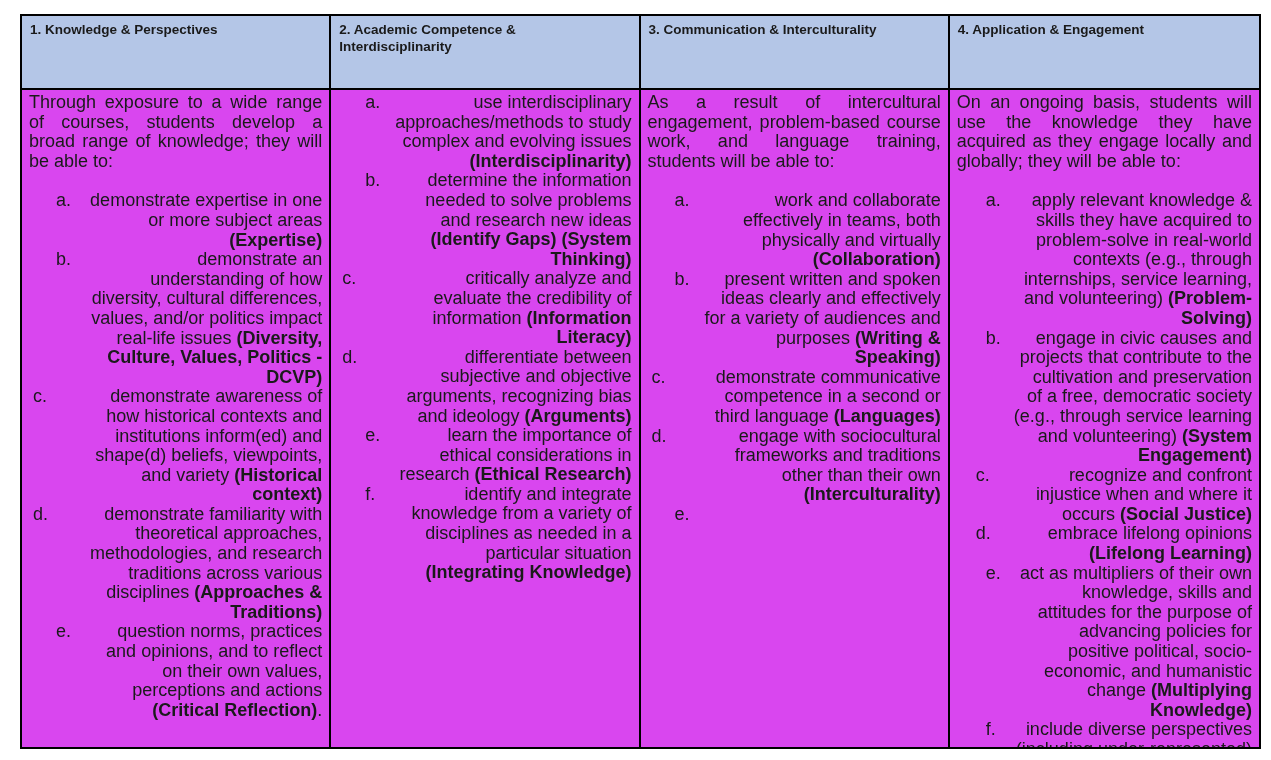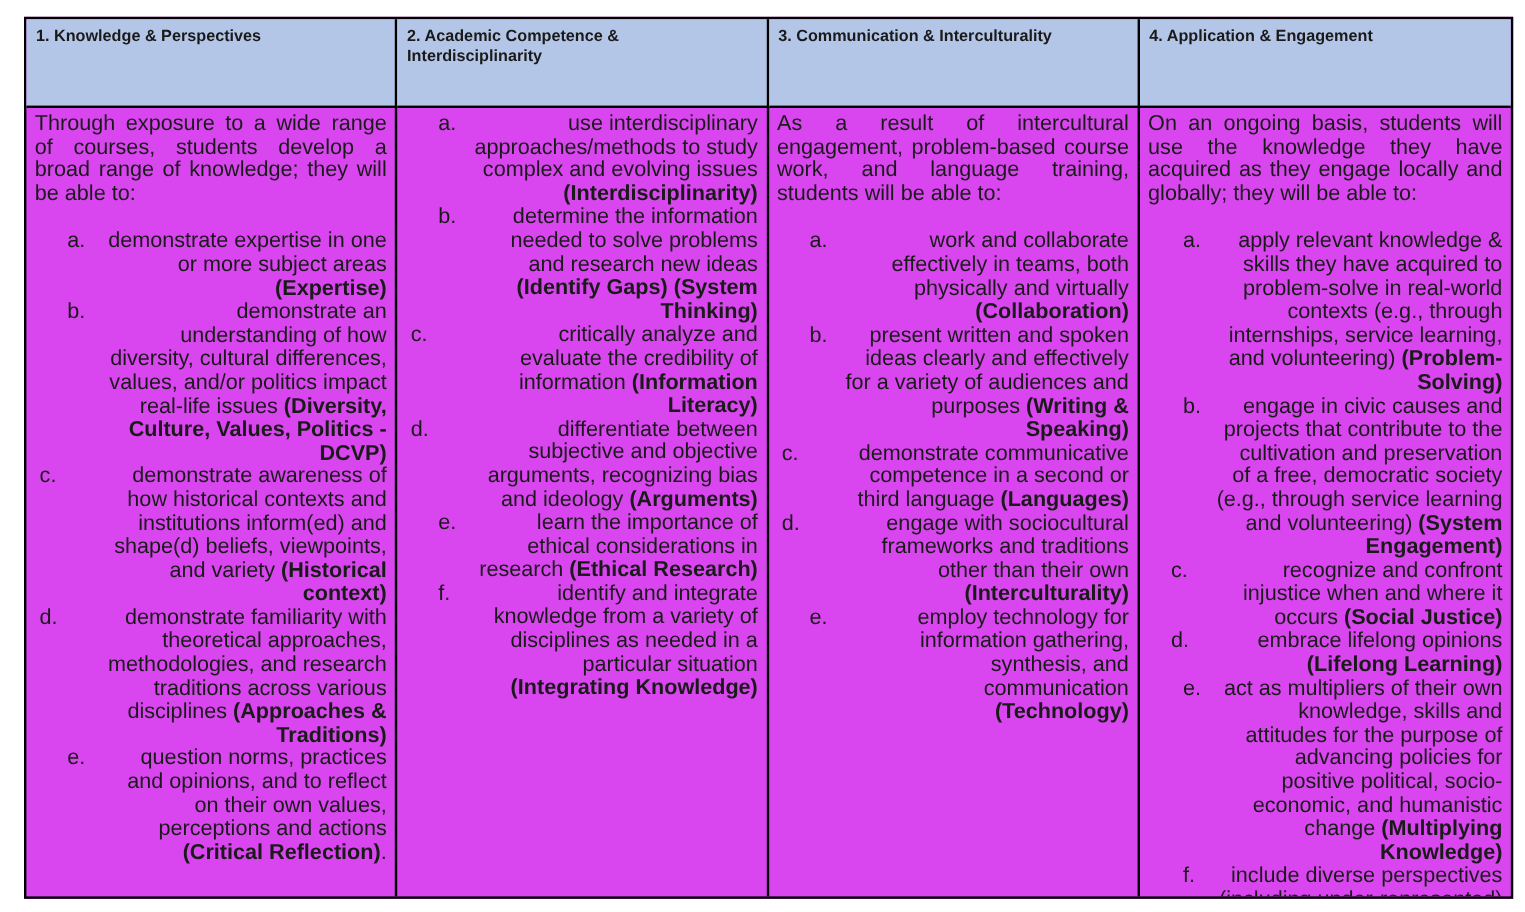--- a/index.html
+++ b/index.html
@@ -129,21 +129,20 @@
           <div class="li">
             <div class="marker indent-1">c.</div>
             <div class="li-text"><span>demonstrate communicative competence in a second or third language </span><span class="seg-b">(Languages)</span></div>
           </div>
           <div class="li">
             <div class="marker indent-1">d.</div>
             <div class="li-text"><span>engage with sociocultural frameworks and traditions other than their own </span><span class="seg-b">(Interculturality)</span></div>
           </div>
           <div class="li">
             <div class="marker indent-2">e.</div>
-            <div class="li-text"><span>employ technology for information gathering, synthesis, and communication </span><span class="seg-b">(Technology)</span></div>
           </div>
         </div>
       </div>
       <div class="cell body col-3">
         <div class="intro">On an ongoing basis, students will use the knowledge they have acquired as they engage locally and globally; they will be able to:</div>
         <div class="list">
           <div class="li">
             <div class="marker indent-2">a.</div>
             <div class="li-text"><span>apply relevant knowledge &amp; skills they have acquired to problem-solve in real-world contexts (e.g., through internships, service learning, and volunteering) </span><span class="seg-b">(Problem-Solving)</span></div>
           </div>

